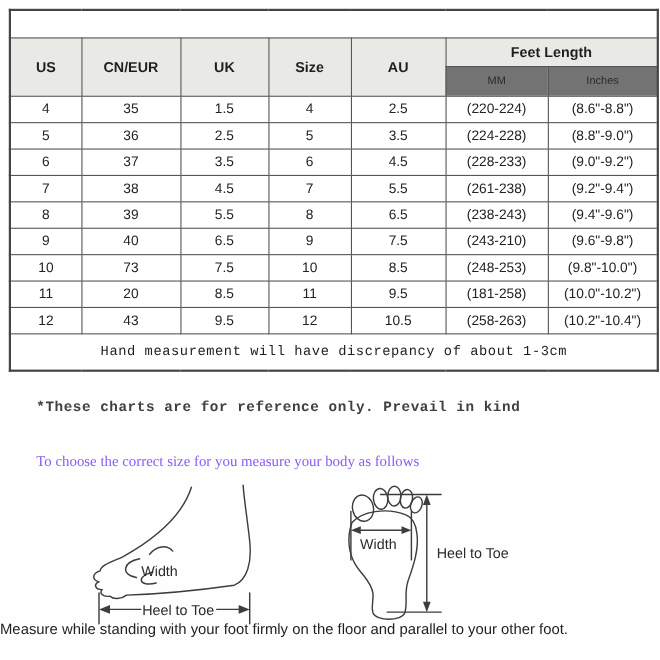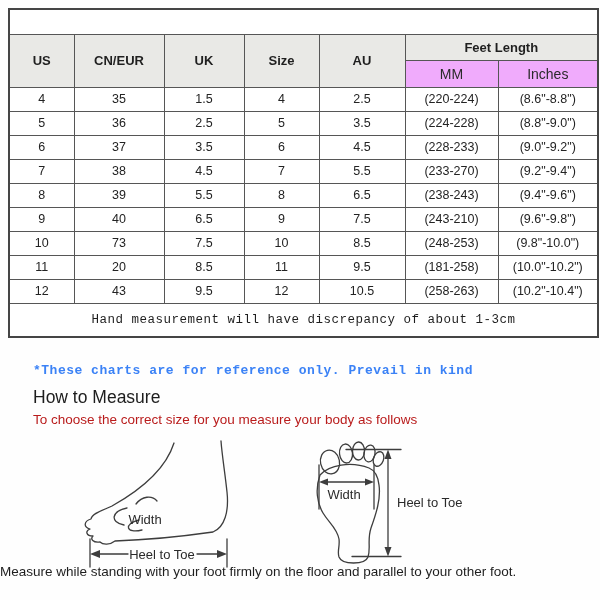--- a/index.html
+++ b/index.html
@@ -31,22 +31,22 @@
   tr.spacer-row td { height: 25px; background: #ffffff; border-bottom: 1px solid #565656; }
   th.main-head {
     background: #e9e9e6;
     font-size: 13px;
     font-weight: bold;
     color: #1f1f1f;
   }
   tr.feet-head-row th { height: 26px; }
   tr.sub-head-row th {
     height: 27px;
-    background: #f0abfc;
-    font-size: 14px;
+    background: #737373;
+    font-size: 10px;
     font-weight: normal;
     color: #2a2a2a;
   }
   tbody td {
     height: 24px;
     font-size: 12.5px;
     color: #232323;
   }
   tfoot td {
     height: 34px;
@@ -57,37 +57,38 @@
     letter-spacing: 0.5px;
   }
   .note-reference {
     position: absolute;
     left: 33px;
     top: 363px;
     font-family: "Liberation Mono", monospace;
     font-weight: bold;
     font-size: 13px;
     letter-spacing: 0.5px;
-    color: #3b82f6;
+    color: #404040;
     white-space: nowrap;
   }
   .how-title {
     position: absolute;
     left: 33px;
     top: 387px;
     font-size: 17.5px;
     font-weight: normal;
     color: #1d1d1d;
   }
   .how-subtitle {
     position: absolute;
     left: 33px;
     top: 412px;
     font-size: 13.5px;
-    color: #b91c1c;
+    color: #8b5cf6;
+    font-family: Liberation Serif, serif;
   }
   svg.diagrams {
     position: absolute;
     left: 0;
     top: 435px;
   }
   svg.diagrams path, svg.diagrams line, svg.diagrams ellipse {
     fill: none;
     stroke: #3d3d3d;
     stroke-width: 1.3;
@@ -170,21 +171,21 @@
           <td>4.5</td>
           <td>(228-233)</td>
           <td>(9.0"-9.2")</td>
         </tr>
         <tr>
           <td>7</td>
           <td>38</td>
           <td>4.5</td>
           <td>7</td>
           <td>5.5</td>
-          <td>(233-270)</td>
+          <td>(261-238)</td>
           <td>(9.2"-9.4")</td>
         </tr>
         <tr>
           <td>8</td>
           <td>39</td>
           <td>5.5</td>
           <td>8</td>
           <td>6.5</td>
           <td>(238-243)</td>
           <td>(9.4"-9.6")</td>
@@ -227,21 +228,20 @@
         </tr>
       </tbody>
     <tfoot>
       <tr>
         <td colspan="7">Hand measurement will have discrepancy of about 1-3cm</td>
       </tr>
     </tfoot>
   </table>
 
   <div class="note-reference">*These charts are for reference only. Prevail in kind</div>
-  <div class="how-title">How to Measure</div>
   <div class="how-subtitle">To choose the correct size for you measure your body as follows</div>
 
   <svg class="diagrams" width="600" height="150" viewBox="0 0 600 150">
 
     <g>
       <path d="M 174,8 C 167,30 146,52 112,71
                C 104,75 92,78 91,84 C 84,86 83,92 90,94 C 85,96 86,101 93,101
                C 90,104 93,108 100,107 C 103,110 110,110 115,106
                C 145,105 185,101 213,97
                C 225,92 229,76 227,57 C 225,38 222,20 221,6"></path>

